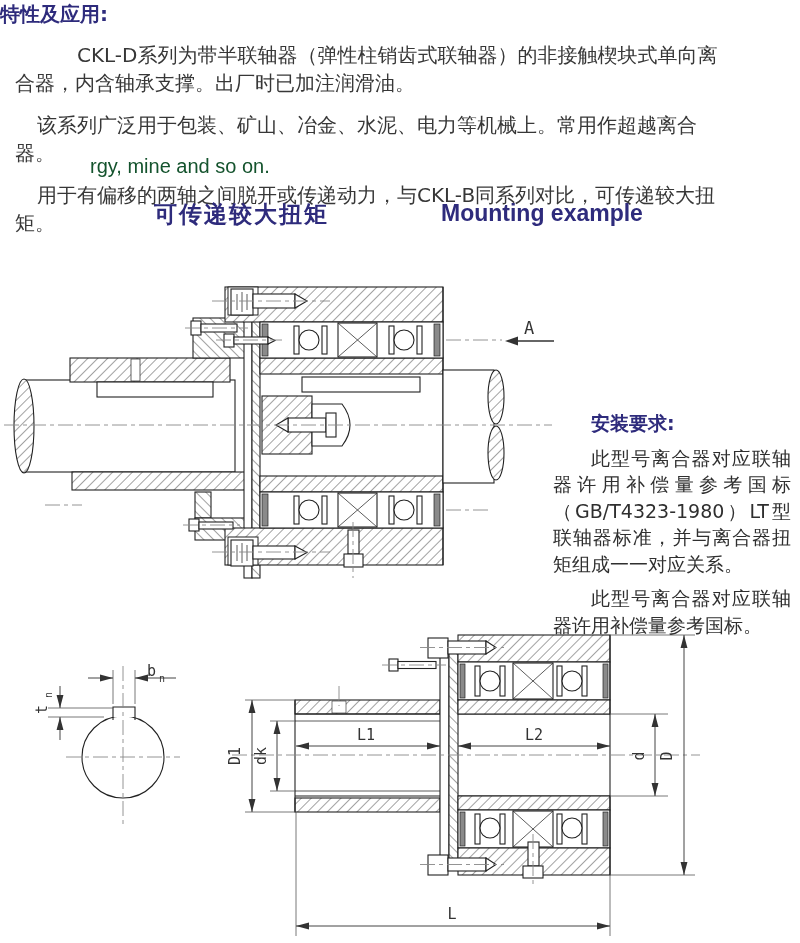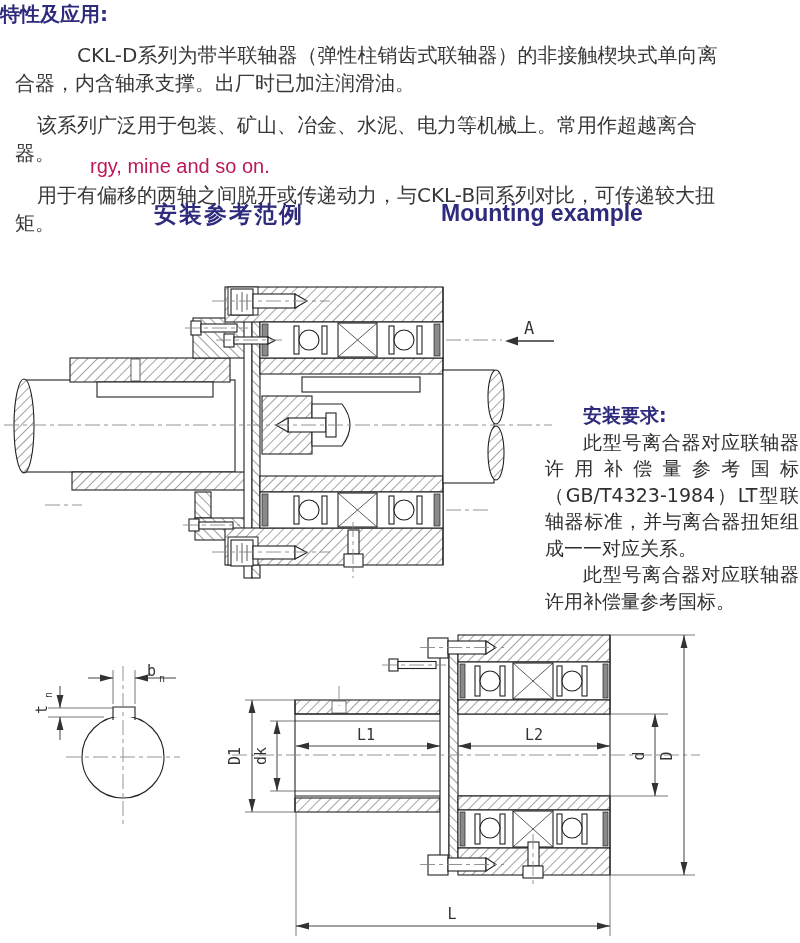--- a/index.html
+++ b/index.html
@@ -4,29 +4,29 @@
 <style>
   html,body{margin:0;padding:0;background:#ffffff;}
   .page{position:relative;width:800px;height:943px;background:#ffffff;overflow:hidden;
         font-family:"DejaVu Sans",sans-serif;color:#333;}
   
   .intro{position:absolute;left:0;top:1px;width:733px;font-size:20px;line-height:27.5px;color:#373737;}
   .intro-heading{font-weight:bold;color:#2e2b7c;font-size:20px;line-height:26px;}
   .intro p{margin:15px;}
   .indent-big{text-indent:62px;}
   .indent-sm{text-indent:22px;}
-  .en-frag{position:absolute;left:90px;top:155px;font-size:20px;color:#be185d;
+  .en-frag{position:absolute;left:90px;top:155px;font-size:20px;color:#14532d;
            font-family:"Liberation Sans",sans-serif;}
   .sec-zh{position:absolute;left:154px;top:199px;font-size:23px;font-weight:bold;color:#2e2b7c;letter-spacing:2px;}
   .sec-en{position:absolute;left:441px;top:200px;font-size:23px;font-weight:bold;color:#2e2b7c;
           font-family:"Liberation Sans",sans-serif;}
   
   .install{position:absolute;left:545px;top:402px;width:254px;font-size:19px;line-height:26.5px;color:#2f2f2f;}
   .install-heading{font-weight:bold;color:#2e2b7c;font-size:19px;margin:0 0 2px 0;}
-  .install p{margin:0;text-indent:2em;text-align:justify;}
+  .install p{margin:8px;text-indent:2em;text-align:justify;}
   
   svg{position:absolute;}
   .ol{stroke:#222;stroke-width:1.1;fill:#fff;}
   .oln{stroke:#222;stroke-width:1.1;fill:none;}
   .ln{stroke:#222;stroke-width:1.1;}
   .thin{stroke:#333;stroke-width:0.8;}
   .hA{fill:url(#hA);stroke:#222;stroke-width:1.1;}
   .hB{fill:url(#hB);stroke:#222;stroke-width:1.1;}
   .cl{stroke:#888;stroke-width:0.9;stroke-dasharray:15 4 4 4;fill:none;}
   .dim{stroke:#444;stroke-width:1;fill:none;}
@@ -42,21 +42,21 @@
 
   <div class="intro">
     <div class="intro-heading">特性及应用:</div>
     <p class="indent-big">CKL-D系列为带半联轴器（弹性柱销齿式联轴器）的非接触楔块式单向离合器，内含轴承支撑。出厂时已加注润滑油。</p>
     <p class="indent-sm">该系列广泛用于包装、矿山、冶金、水泥、电力等机械上。常用作超越离合器。</p>
     <p class="indent-sm">用于有偏移的两轴之间脱开或传递动力，与CKL-B同系列对比，可传递较大扭矩。</p>
   </div>
 
   <div class="en-frag">rgy, mine and so on.</div>
 
-  <div class="sec-zh">安装参考范例</div>
+  <div class="sec-zh">可传递较大扭矩</div>
   <div class="sec-en">Mounting example</div>
 
   <svg style="left:0;top:248px;" width="560" height="352" viewBox="0 248 560 352">
     <defs>
       <pattern id="hA" width="7" height="7" patternUnits="userSpaceOnUse" patternTransform="rotate(45)">
         <rect width="7" height="7" fill="#ffffff"></rect>
         <line x1="0" y1="0" x2="0" y2="7" stroke="#454545" stroke-width="1"></line>
       </pattern>
       <pattern id="hB" width="7" height="7" patternUnits="userSpaceOnUse" patternTransform="rotate(-45)">
         <rect width="7" height="7" fill="#ffffff"></rect>
@@ -187,21 +187,21 @@
 
     <g>
       <line x1="514" y1="341" x2="554" y2="341" stroke="#666" stroke-width="2"></line>
       <polygon points="505,341 518,336.5 518,345.5" fill="#333"></polygon>
       <text x="524" y="334" class="dt" style="font-size:17px;">A</text>
     </g>
   </svg>
 
   <div class="install">
     <p class="install-heading">安装要求:</p>
-    <p>此型号离合器对应联轴器许用补偿量参考国标（GB/T4323-1984）LT型联轴器标准，并与离合器扭矩组成一一对应关系。</p>
+    <p>此型号离合器对应联轴器许用补偿量参考国标（GB/T4323-1980）LT型联轴器标准，并与离合器扭矩组成一一对应关系。</p>
     <p>此型号离合器对应联轴器许用补偿量参考国标。</p>
   </div>
 
   <svg style="left:30px;top:618px;" width="672" height="325" viewBox="30 618 672 325">
 
     <g>
       <circle cx="123" cy="757" r="41" class="oln"></circle>
       <rect x="110" y="700" width="27" height="17" fill="#fff"></rect>
       <path d="M113,720 L113,707 L135,707 L135,720" class="oln"></path>
       <line x1="66" y1="757" x2="180" y2="757" class="cl"></line>

